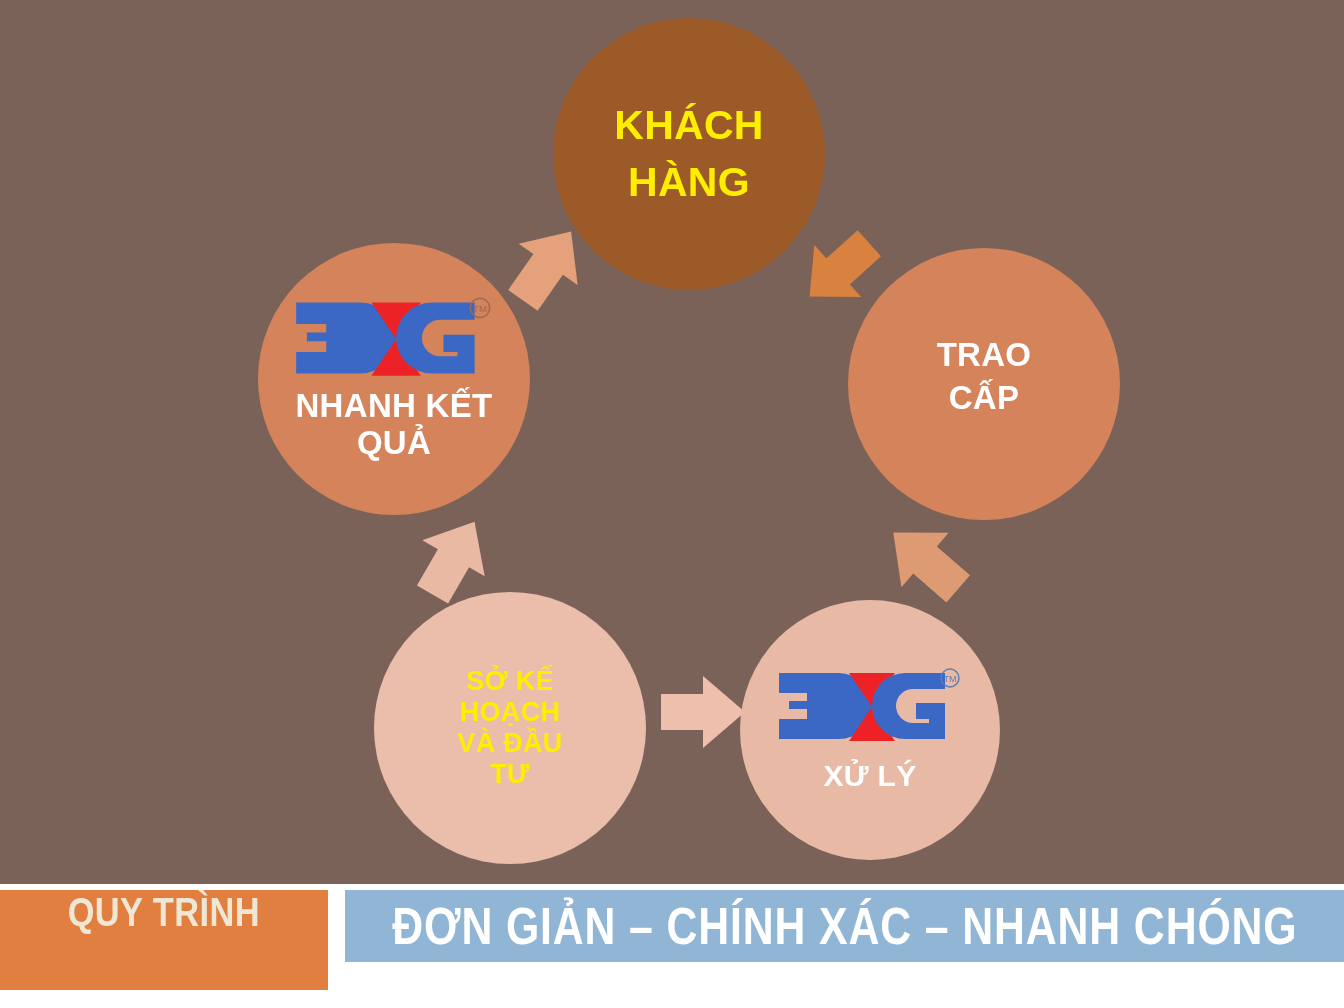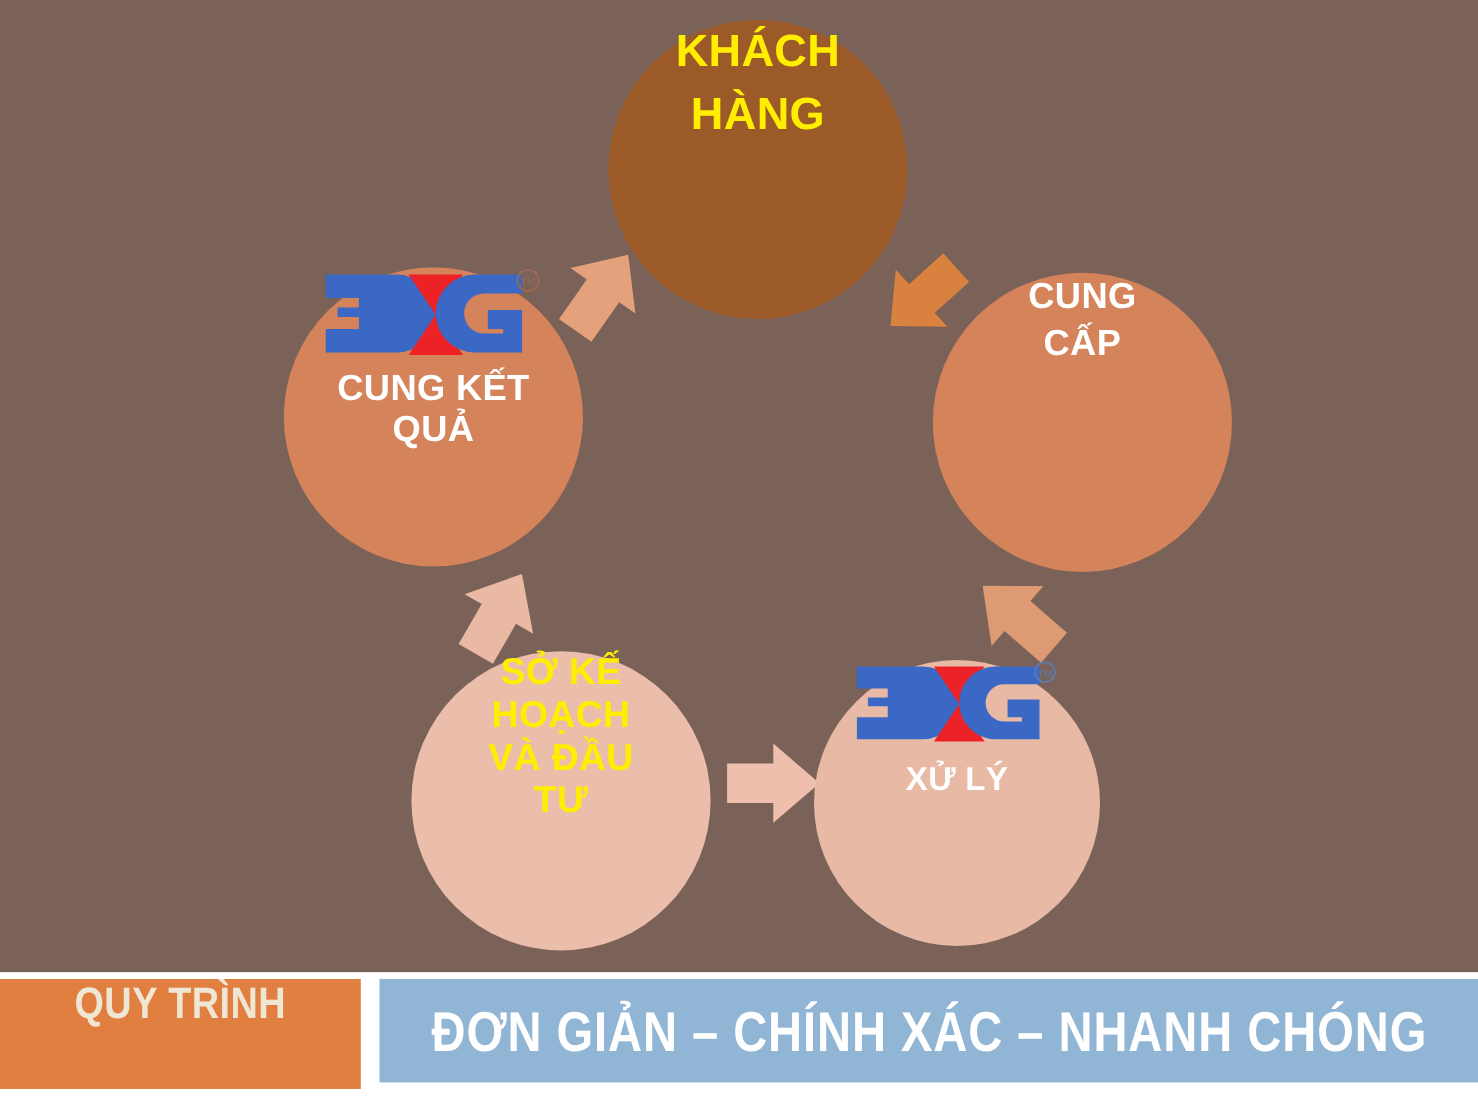--- a/index.html
+++ b/index.html
@@ -26,20 +26,21 @@
     background: #7a6259;
   }
 
   
   .node {
     position: absolute;
     border-radius: 50%;
     display: flex;
     flex-direction: column;
     align-items: center;
+    justify-content: center;
     text-align: center;
     box-sizing: border-box;
   }
   .node-label {
     font-weight: bold;
     line-height: 1.12;
     letter-spacing: 0.3px;
     white-space: pre-line;
   }
 
@@ -81,21 +82,21 @@
   }
 
   
   #node-dept {
     left: 374px; top: 592px;
     width: 272px; height: 272px;
     background: #ebbdab;
   }
   #node-dept .node-label {
     color: #ffee00;
-    font-size: 34px;
+    font-size: 27px;
     line-height: 1.14;
   }
 
   
   #node-result {
     left: 258px; top: 243px;
     width: 272px; height: 272px;
     background: #d4835a;
   }
   #node-result .node-label {
@@ -137,21 +138,21 @@
   #banner-tag-text {
     color: #efe6d4;
     font-size: 40px;
     font-weight: bold;
     letter-spacing: 0.5px;
     transform: scaleX(0.86);
   }
   #banner-slogan {
     position: absolute;
     left: 345px; top: 6px;
-    width: 999px; height: 94px;
+    width: 999px; height: 72px;
     background: #91b5d4;
     display: flex;
     align-items: center;
     justify-content: center;
   }
   #banner-slogan-text {
     color: #ffffff;
     font-size: 51px;
     font-weight: bold;
     letter-spacing: 1px;
@@ -205,21 +206,21 @@
       </g>
     </svg>
   </div>
 
   <div class="node" id="node-customer">
     <div class="node-label">KHÁCH
 HÀNG</div>
   </div>
 
   <div class="node" id="node-supply">
-    <div class="node-label">CUNG
+    <div class="node-label">TRAO
 CẤP</div>
     <div class="gap"></div>
   </div>
 
   <div class="node" id="node-process">
     <span class="dng-logo">
       <svg width="186" height="78" viewBox="0 0 186 78">
 
         <path d="M 2 6 L 62 6 A 33 33 0 0 1 62 72 L 2 72 L 2 52 L 30 52 L 30 42 L 12 42 L 12 34 L 30 34 L 30 26 L 2 26 Z" fill="#3b68c4"></path>
 
@@ -246,21 +247,21 @@
     <span class="dng-logo">
       <svg width="200" height="84" viewBox="0 0 186 78">
         <path d="M 2 6 L 62 6 A 33 33 0 0 1 62 72 L 2 72 L 2 52 L 30 52 L 30 42 L 12 42 L 12 34 L 30 34 L 30 26 L 2 26 Z" fill="#3b68c4"></path>
         <path d="M 72 6 L 118 6 L 95 40 Z" fill="#ec2227"></path>
         <path d="M 95 40 L 118 74 L 72 74 Z" fill="#ec2227"></path>
         <path d="M 168 6 L 128 6 A 33 33 0 0 0 128 72 L 168 72 L 168 36 L 139 36 L 139 52 L 152 52 L 152 56 L 136 56 A 17 17 0 0 1 136 22 L 168 22 Z" fill="#3b68c4"></path>
         <circle cx="173" cy="11" r="9" fill="none" stroke="#9c6a52" stroke-width="1.4"></circle>
         <text x="173" y="15" font-family="'Liberation Sans',sans-serif" font-size="9" fill="#9c6a52" text-anchor="middle">TM</text>
       </svg>
     </span>
-    <div class="node-label">CUNG KẾT
+    <div class="node-label">NHANH KẾT
 QUẢ</div>
   </div>
 
   <div id="banner">
     <div id="banner-tag">
       <span id="banner-tag-text">QUY TRÌNH</span>
     </div>
     <div id="banner-slogan">
       <span id="banner-slogan-text">ĐƠN GIẢN – CHÍNH XÁC – NHANH CHÓNG</span>
     </div>

